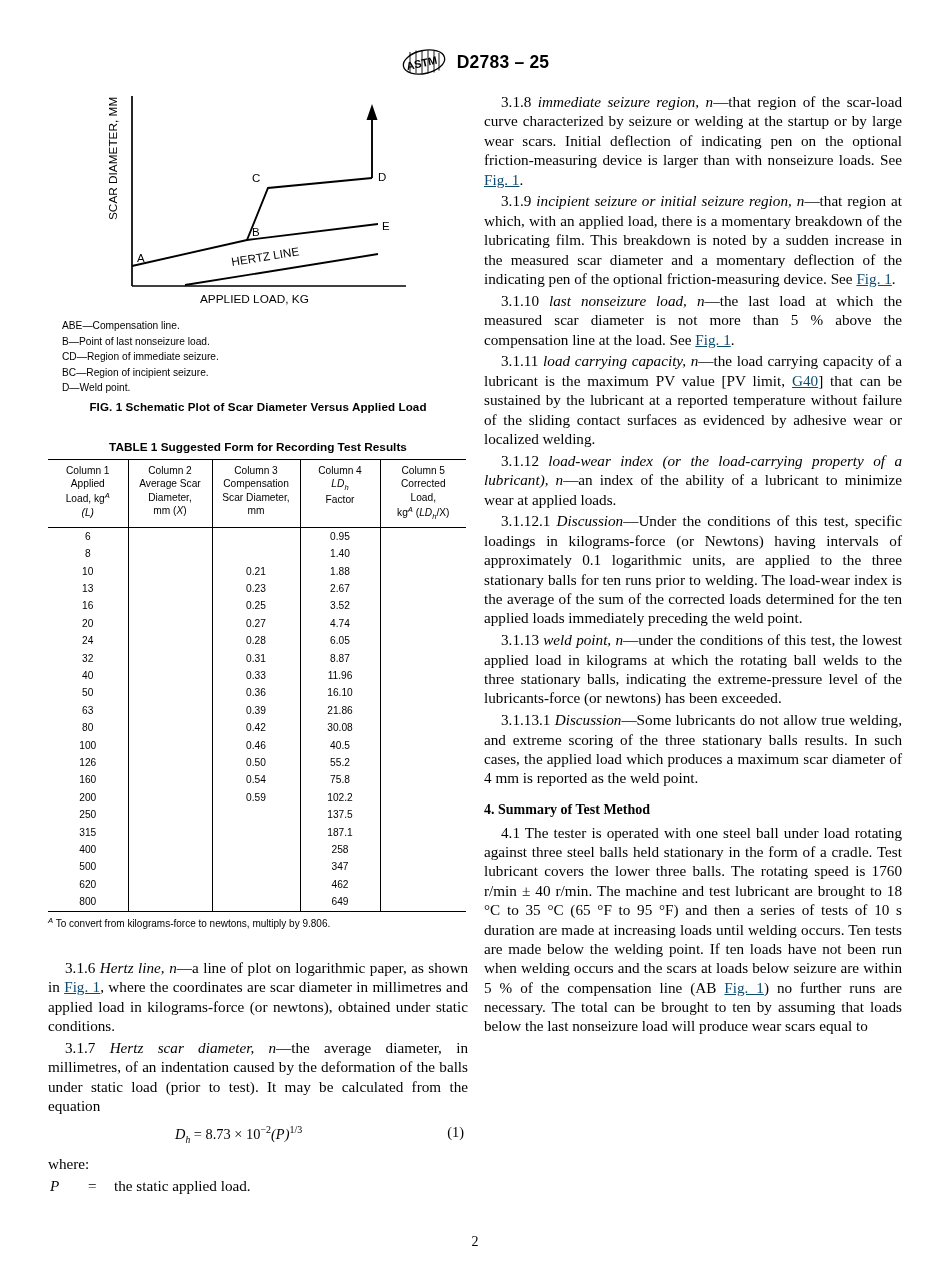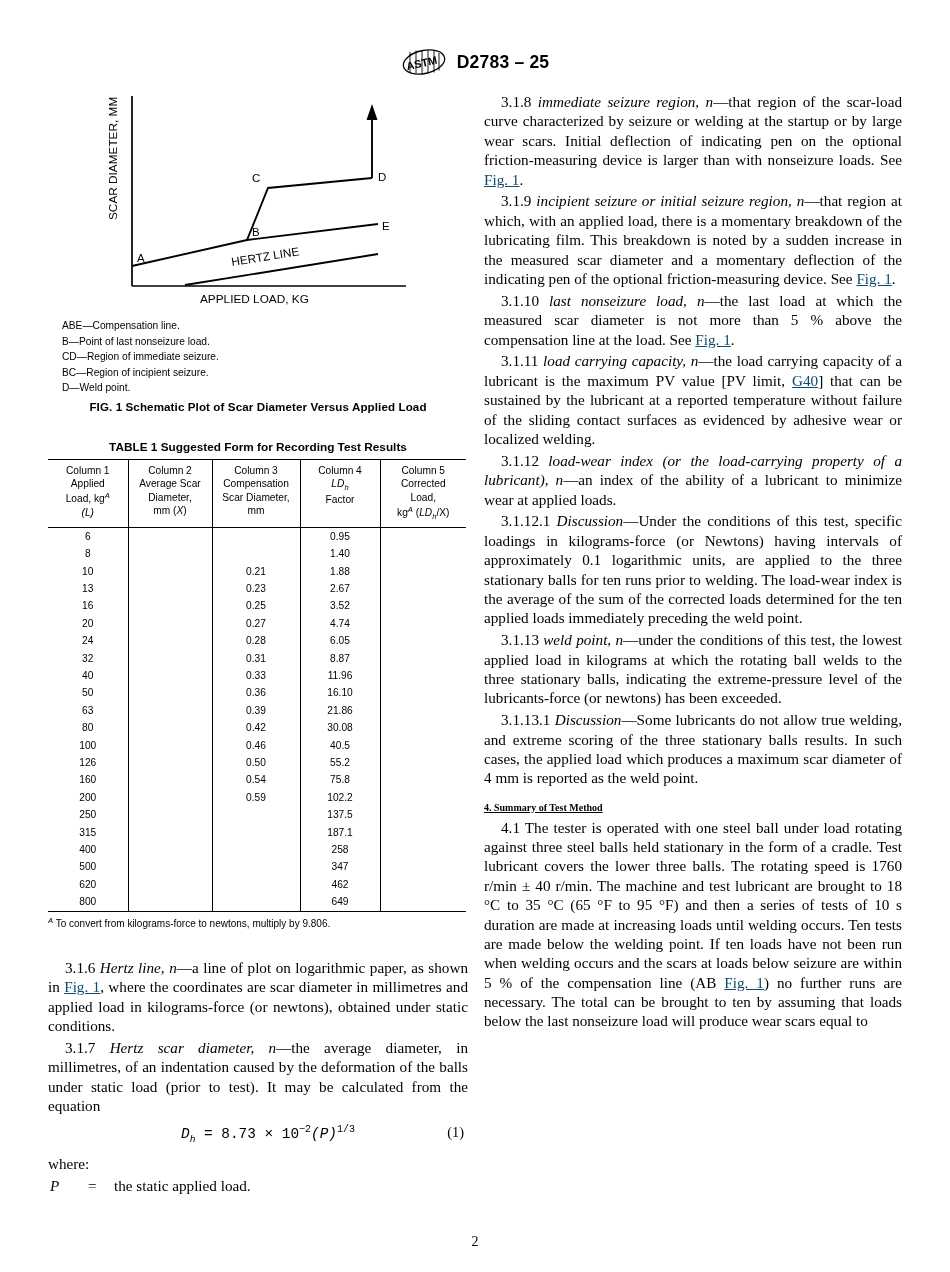--- a/index.html
+++ b/index.html
@@ -117,39 +117,37 @@
     text-align: justify;
     text-indent: 17px;
     hyphens: auto;
     -webkit-hyphens: auto;
   }
   p.para + p.para { margin-top: 2.5px; }
   .term { font-style: italic; }
   .xref { color: #0c4a6e; }
   .sec-head {
     font-family: "Liberation Serif", serif;
-    font-size: 10px;
+    font-size: 14px;
     font-weight: bold;
     margin: 14px 0 5px 0;
-    text-decoration: underline;
   }
 
   
   .equation-row {
     position: relative;
     margin: 9px 0 9px 0;
     height: 22px;
     font-size: 14.4px;
   }
   .eq-body {
     position: absolute;
-    left: 133px;
+    left: 127px;
     top: 0;
     font-style: italic;
-    font-family: Liberation Mono, monospace;
   }
   .eq-num {
     position: absolute;
     right: 4px; top: 0;
     font-style: normal;
   }
   .eq-body .up { font-style: normal; }
   sub.eqsub { font-size: 9.6px; font-style: italic; }
   sup.eqsup { font-size: 10px; font-style: normal; }
 

